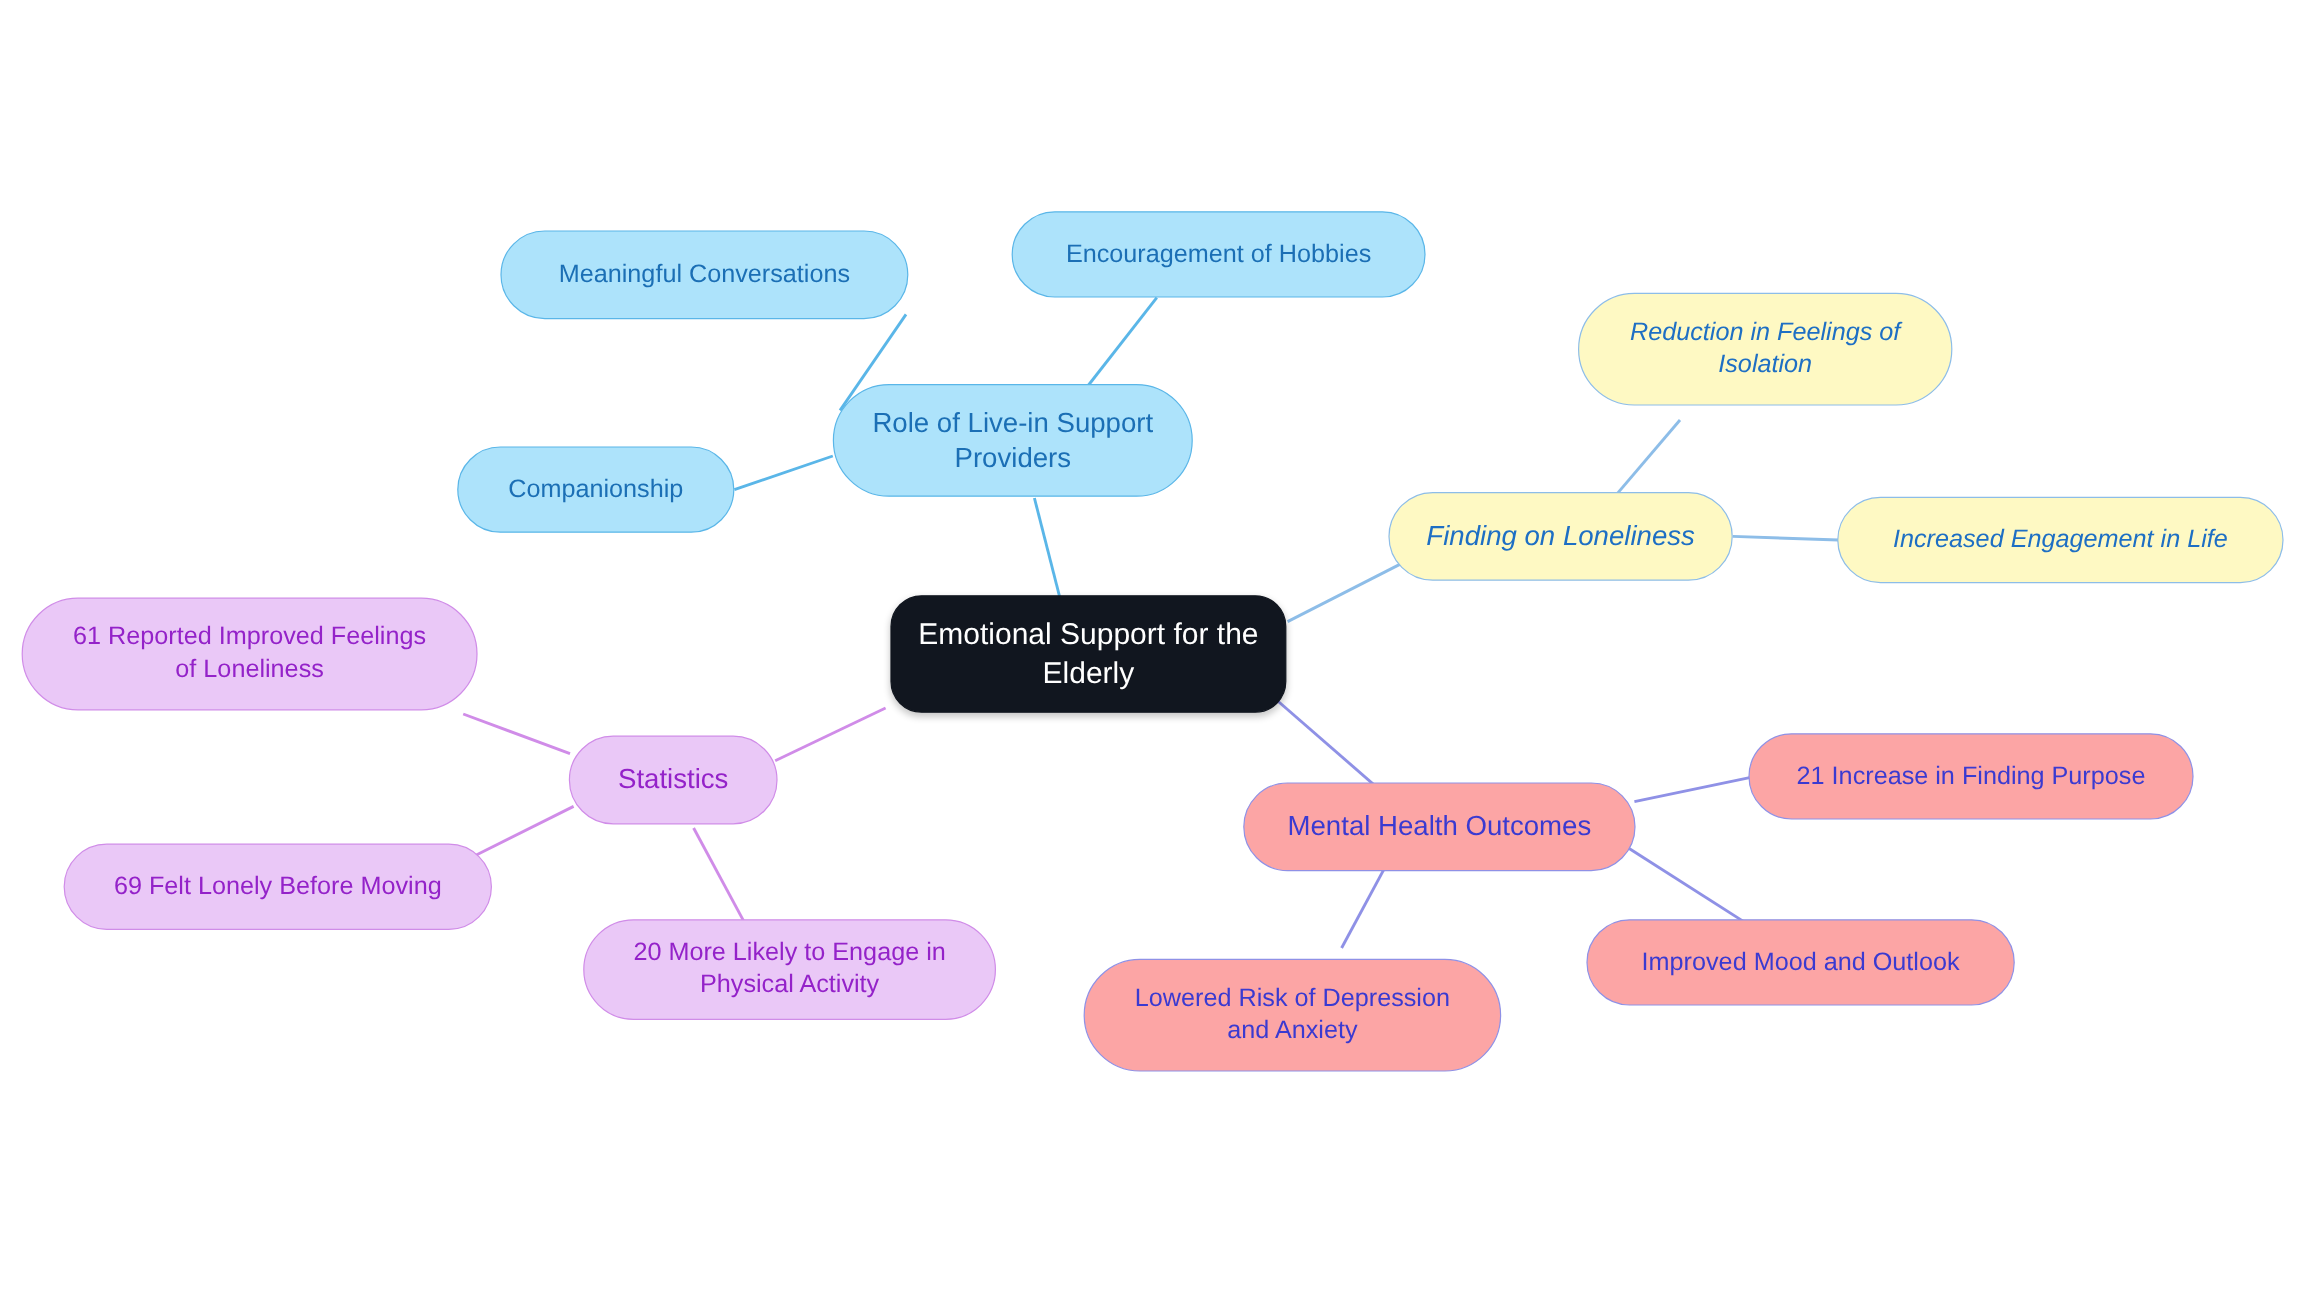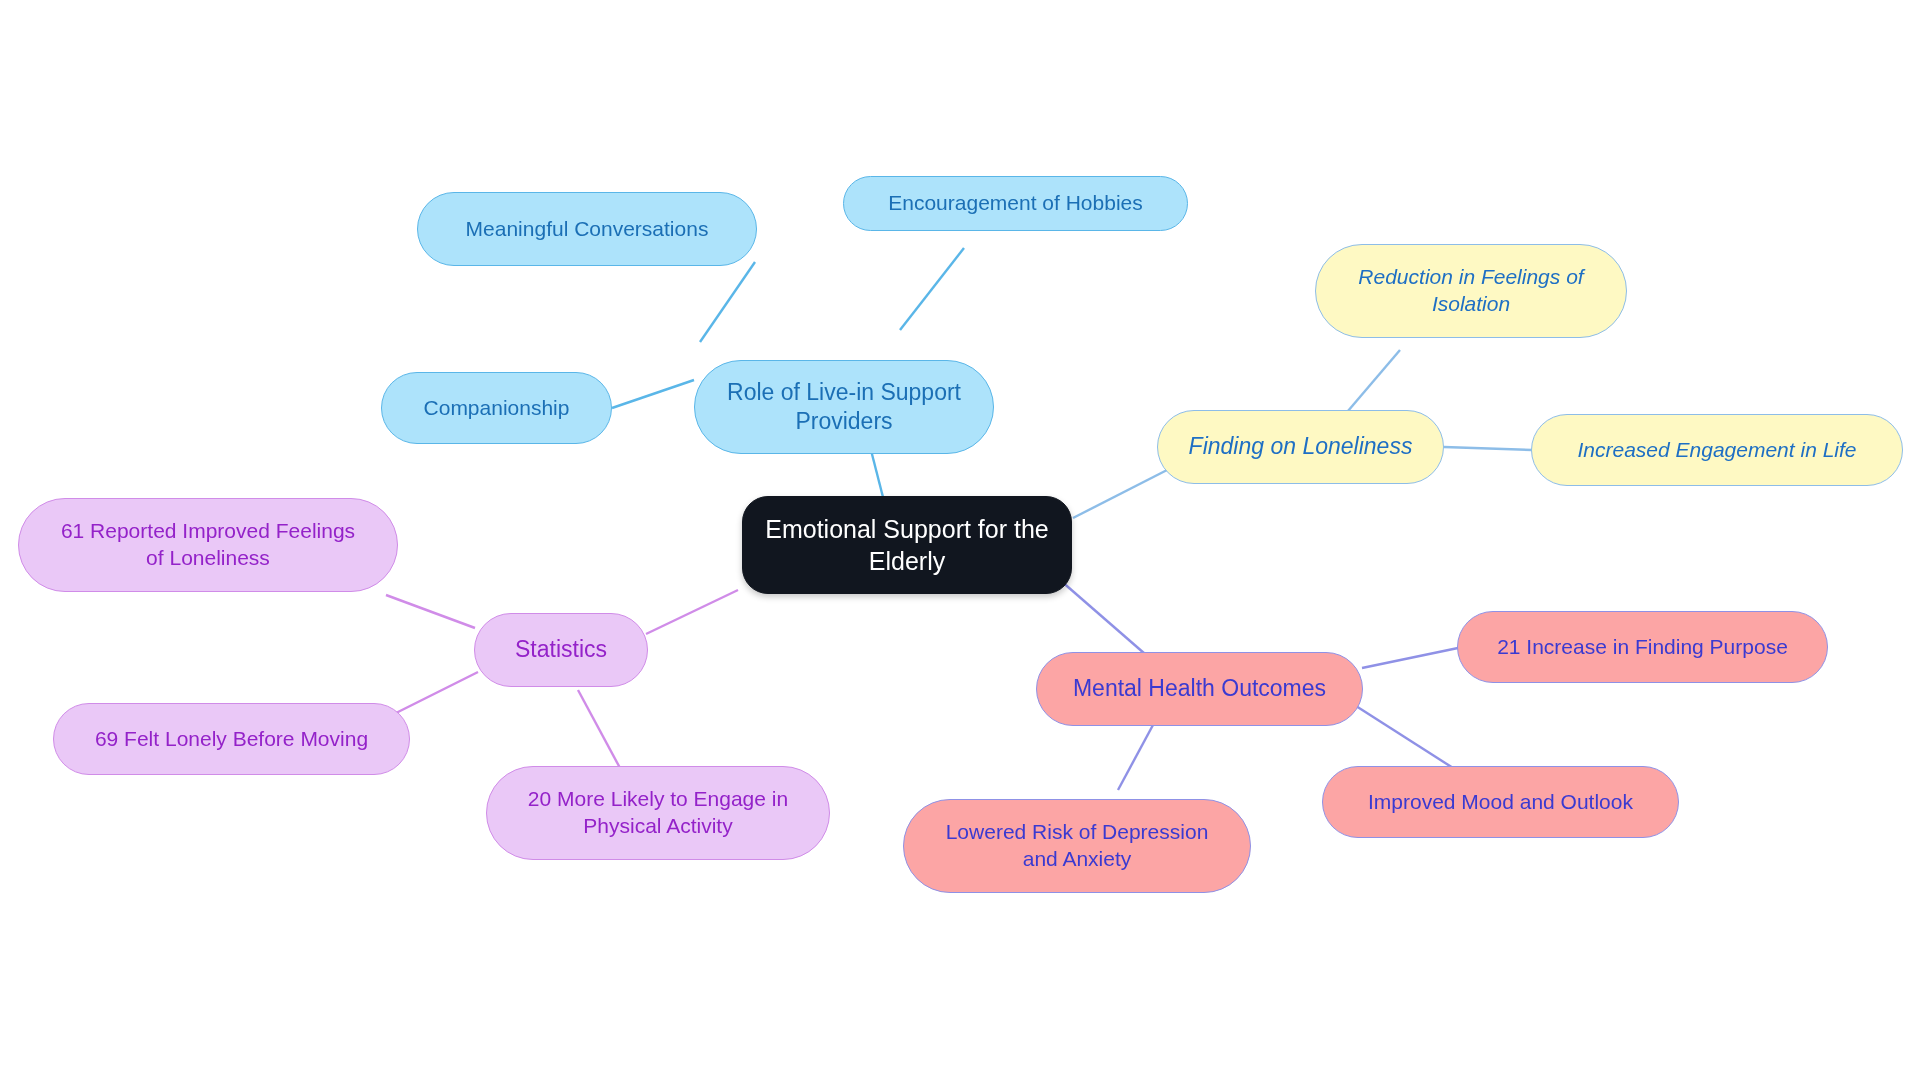--- a/index.html
+++ b/index.html
@@ -106,26 +106,26 @@
     <path d="M 475 628 L 386 595" stroke="#d08ce8" stroke-width="2.4" fill="none"></path>
 
     <path d="M 478 672 L 394 714" stroke="#d08ce8" stroke-width="2.4" fill="none"></path>
 
     <path d="M 578 690 L 620 768" stroke="#d08ce8" stroke-width="2.4" fill="none"></path>
   </svg>
 
   <div class="node node-root" style="left:742px; top:496px; width:330px; height:98px;">Emotional Support for the
 Elderly</div>
 
-  <div class="node node-cyan lvl1" style="left:694px; top:320px; width:300px; height:94px;margin-top:40px;">Role of Live-in Support
+  <div class="node node-cyan lvl1" style="left:694px; top:320px; width:300px; height:94px;">Role of Live-in Support
 Providers</div>
 
   <div class="node node-cyan lvl2" style="left:417px; top:192px; width:340px; height:74px;">Meaningful Conversations</div>
 
-  <div class="node node-cyan lvl2" style="left:843px; top:176px; width:345px; height:55px;">Encouragement of Hobbies</div>
+  <div class="node node-cyan lvl2" style="left:843px; top:176px; width:345px; height:72px;">Encouragement of Hobbies</div>
 
   <div class="node node-cyan lvl2" style="left:381px; top:372px; width:231px; height:72px;">Companionship</div>
 
   <div class="node node-paleblue lvl1" style="left:1157px; top:410px; width:287px; height:74px;">Finding on Loneliness</div>
 
   <div class="node node-paleblue lvl2" style="left:1315px; top:244px; width:312px; height:94px;">Reduction in Feelings of
 Isolation</div>
 
   <div class="node node-paleblue lvl2" style="left:1531px; top:414px; width:372px; height:72px;">Increased Engagement in Life</div>
 
@@ -138,16 +138,16 @@
 
   <div class="node node-peri lvl2" style="left:1322px; top:766px; width:357px; height:72px;">Improved Mood and Outlook</div>
 
   <div class="node node-lilac lvl1" style="left:474px; top:613px; width:174px; height:74px;">Statistics</div>
 
   <div class="node node-lilac lvl2" style="left:18px; top:498px; width:380px; height:94px;">61 Reported Improved Feelings
 of Loneliness</div>
 
   <div class="node node-lilac lvl2" style="left:53px; top:703px; width:357px; height:72px;">69 Felt Lonely Before Moving</div>
 
-  <div class="node node-lilac lvl2" style="left:486px; top:766px; width:344px; height:94px;">20 More Likely to Engage in
+  <div class="node node-lilac lvl2" style="left:486px; top:766px; width:344px; height:84px;">20 More Likely to Engage in
 Physical Activity</div>
 
 </div>
 
 </body></html>

